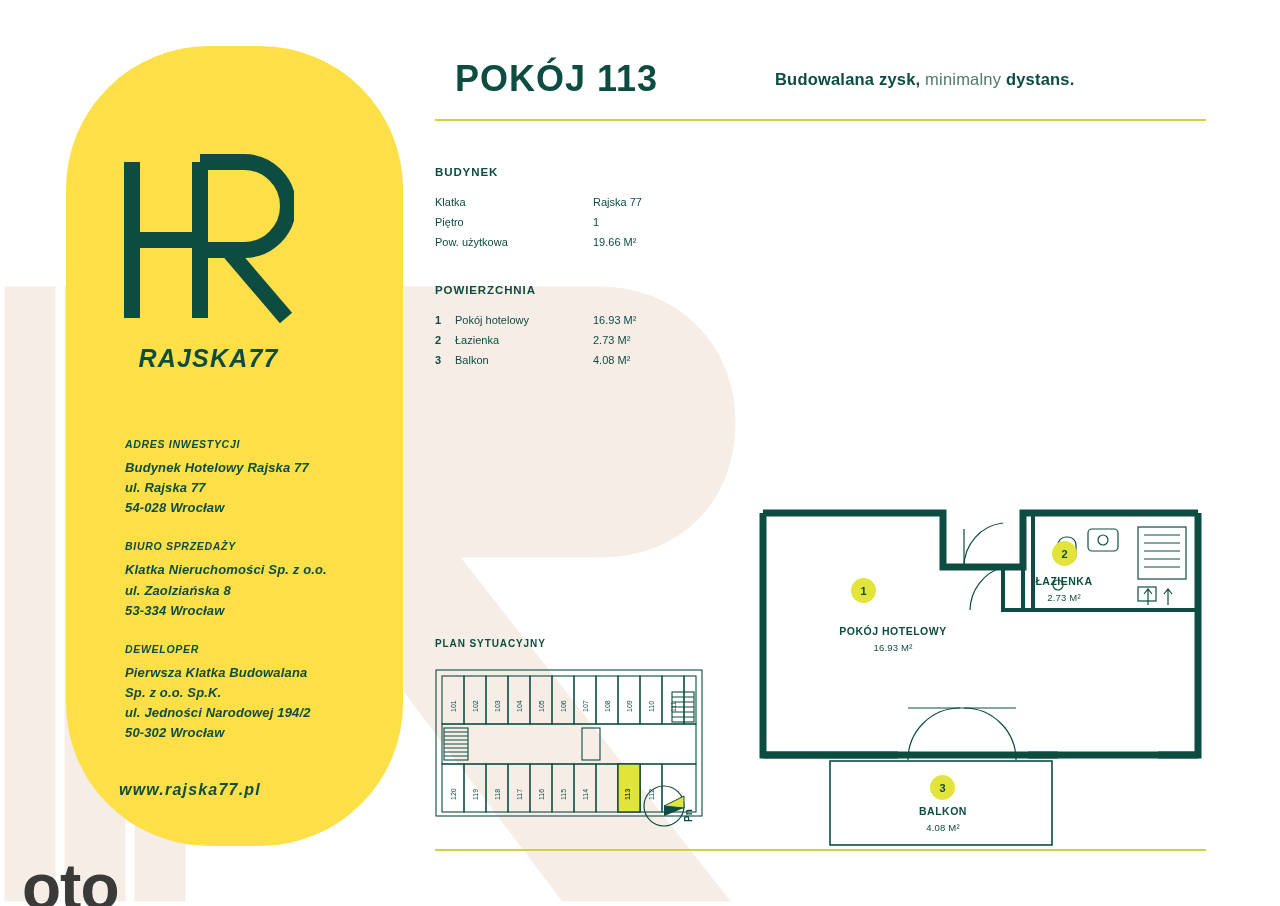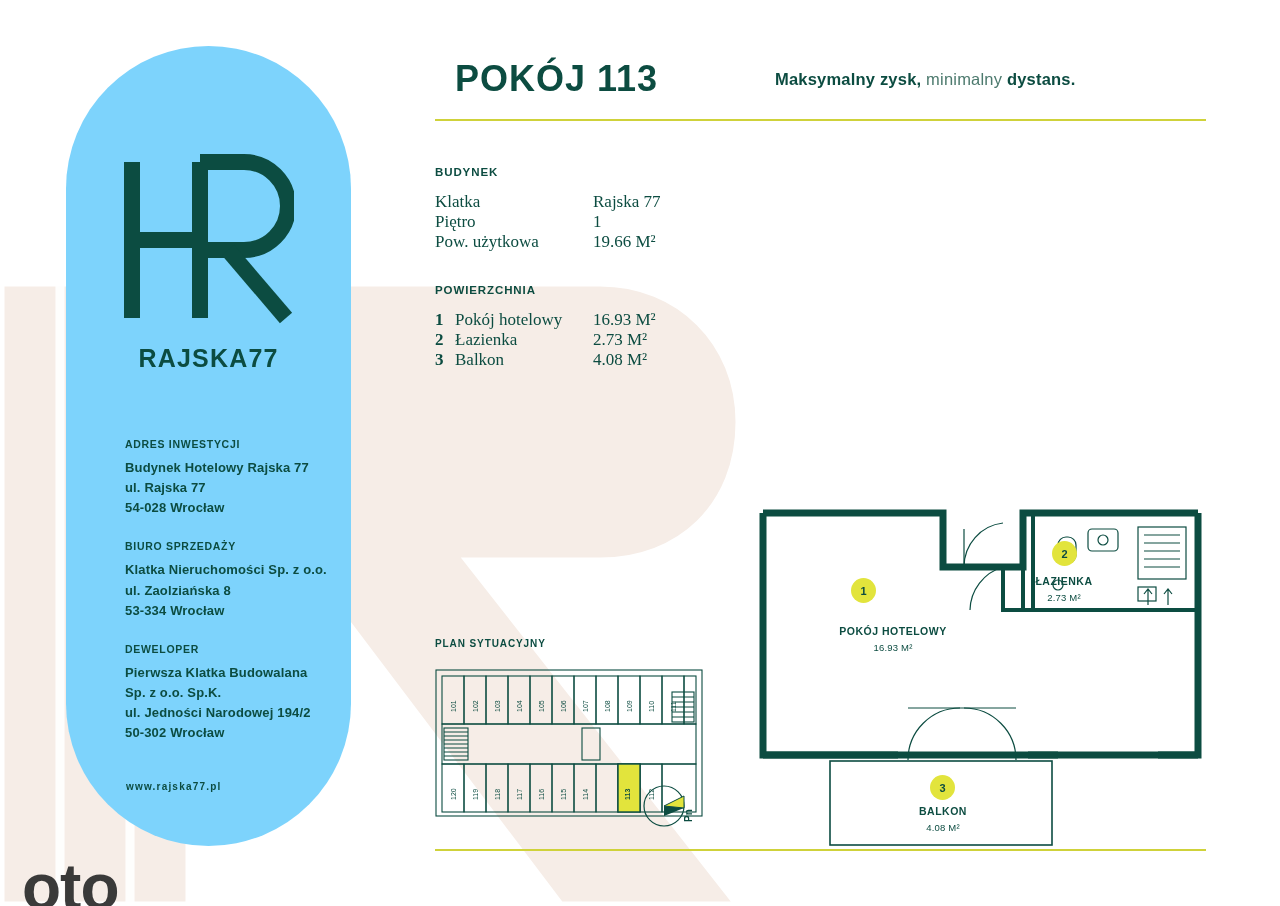--- a/index.html
+++ b/index.html
@@ -24,24 +24,25 @@
     width: 760px; height: 624px;
     overflow: hidden;
     pointer-events: none;
   }
   .bg-shape svg { display: block; }
 
   
   .left-panel {
     position: absolute;
     left: 66px; top: 46px;
-    width: 285px; height: 800px;
-    background: #7dd3fc;
+    width: 337px; height: 800px;
+    background: #fde047;
     border-radius: 143px;
     z-index: 3;
+    font-style: italic;
   }
   .logo-wrap {
     position: absolute;
     left: 0; top: 108px;
     width: 285px;
     text-align: center;
   }
   .logo-mark { display: inline-block; }
   .logo-text {
     margin-top: 14px;
@@ -67,22 +68,22 @@
   .pb-body {
     font-size: 13px;
     line-height: 1.55;
     margin: 0 0 22px 0;
     font-weight: bold;
     letter-spacing: 0.15px;
   }
   .pb-body .ln { display: block; }
   .panel-url {
     position: absolute;
-    left: 60px; top: 735px;
-    font-size: 10px;
+    left: 53px; top: 735px;
+    font-size: 16px;
     font-weight: bold;
     letter-spacing: 1.2px;
     color: #0c4c41;
   }
 
   
   .title {
     position: absolute;
     left: 435px; top: 58px;
     font-size: 36px;
@@ -122,23 +123,22 @@
   .sec-h {
     font-size: 11.5px;
     font-weight: bold;
     letter-spacing: 0.9px;
     margin-bottom: 14px;
     margin-top: 8px;
   }
   .row {
     display: flex;
     align-items: flex-start;
-    font-size: 17px;
+    font-size: 11px;
     line-height: 20px;
-    font-family: Liberation Serif, serif;
   }
   .row .k { width: 158px; }
   .row .v { }
   .row .num {
     width: 20px;
     font-weight: bold;
   }
   .row .nm { width: 138px; }
 
   #budynek { left: 435px; top: 158px; }
@@ -269,21 +269,21 @@
           <span class="ln">50-302 Wrocław</span>
         </div>
       </div>
     </div>
 
     <div class="panel-url">www.rajska77.pl</div>
   </div>
 
   <div class="title">POKÓJ 113</div>
   <div class="tagline">
-    <span class="b">Maksymalny zysk,</span><span class="l"> minimalny </span><span class="b">dystans.</span>
+    <span class="b">Budowalana zysk,</span><span class="l"> minimalny </span><span class="b">dystans.</span>
   </div>
   <div class="rule-top"></div>
   <div class="rule-bottom"></div>
 
   <div class="sec" id="budynek">
     <div class="sec-h">BUDYNEK</div>
     <div class="row">
       <span class="k">Klatka</span>
       <span class="v">Rajska 77</span>
     </div>

